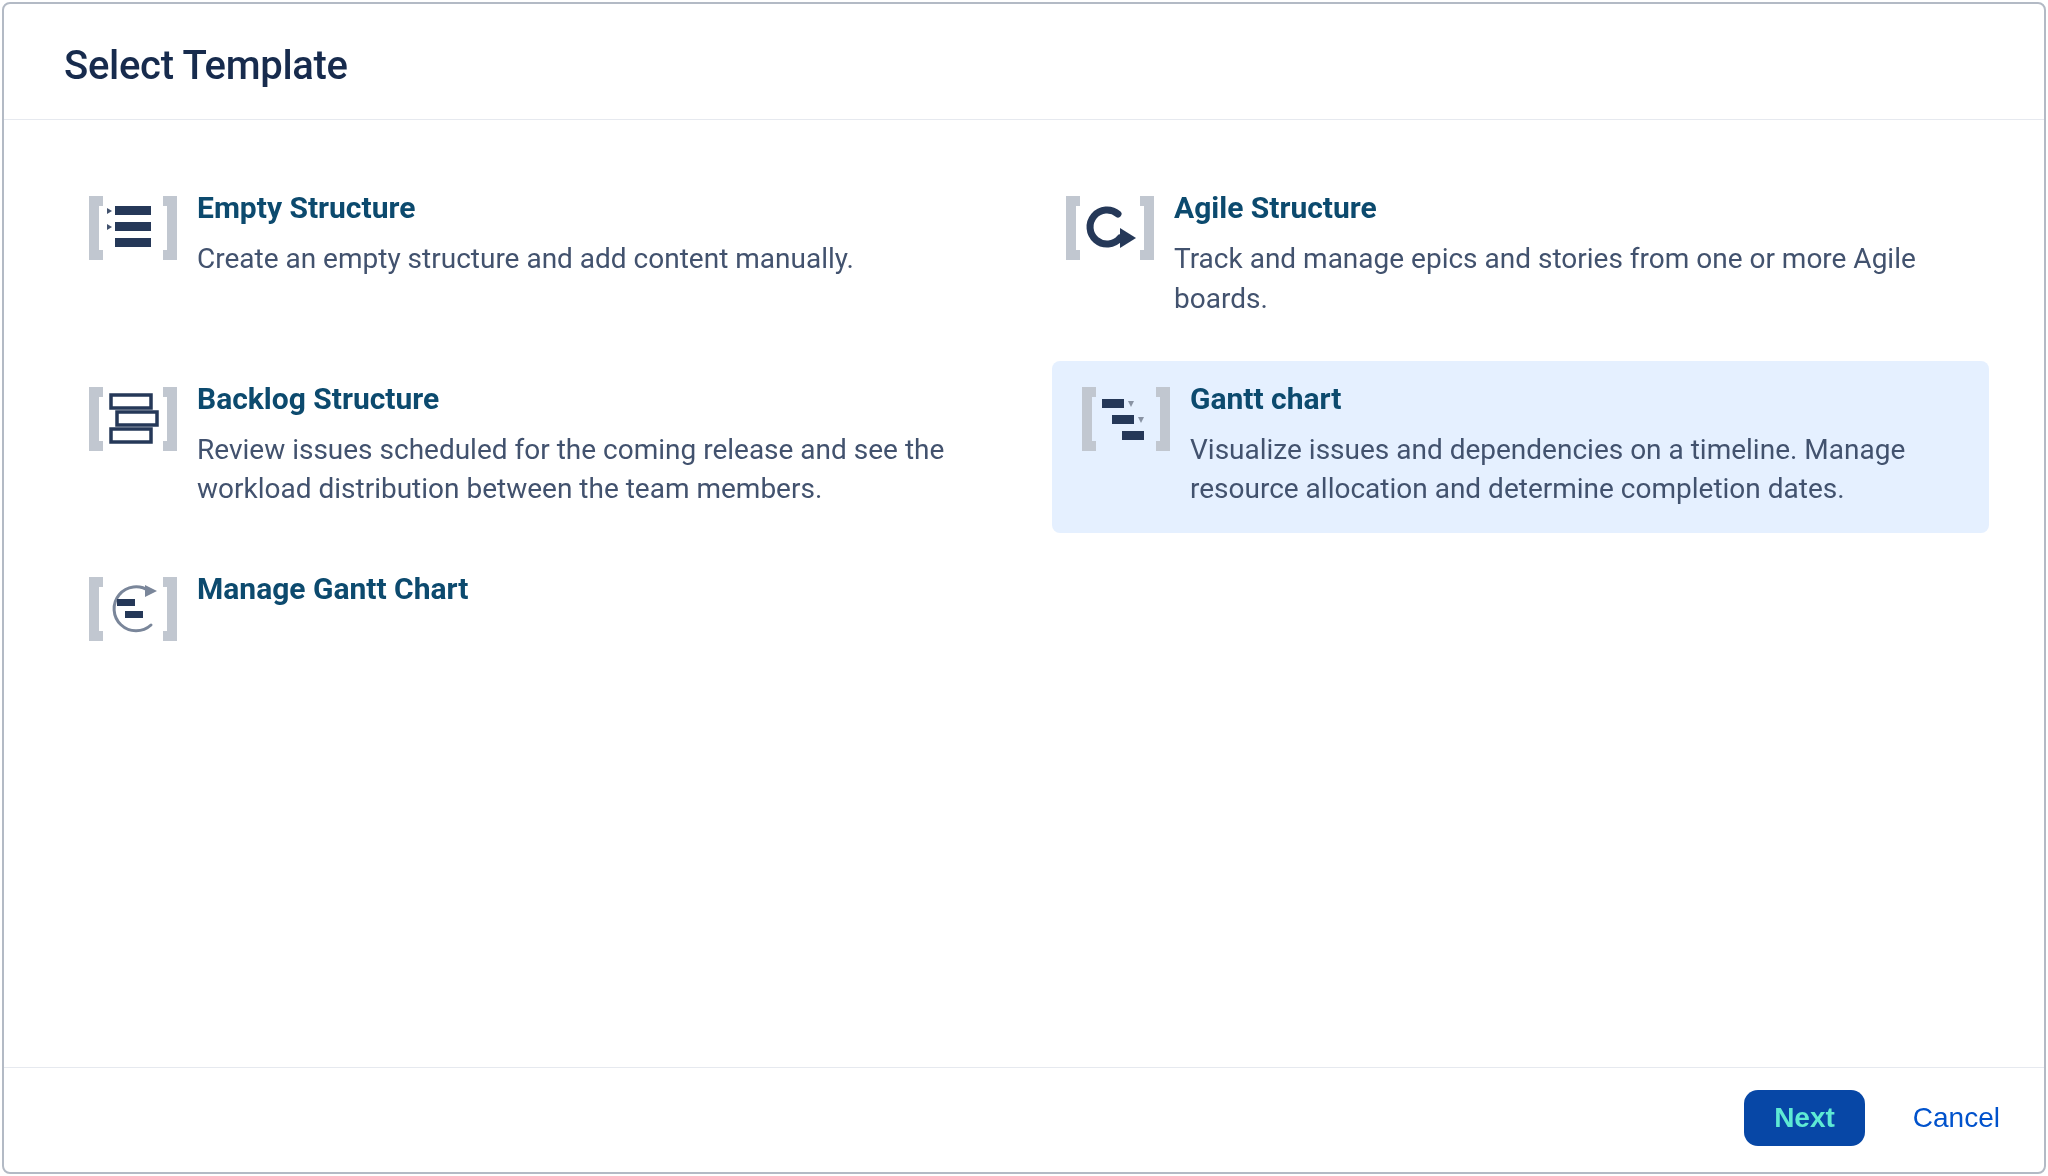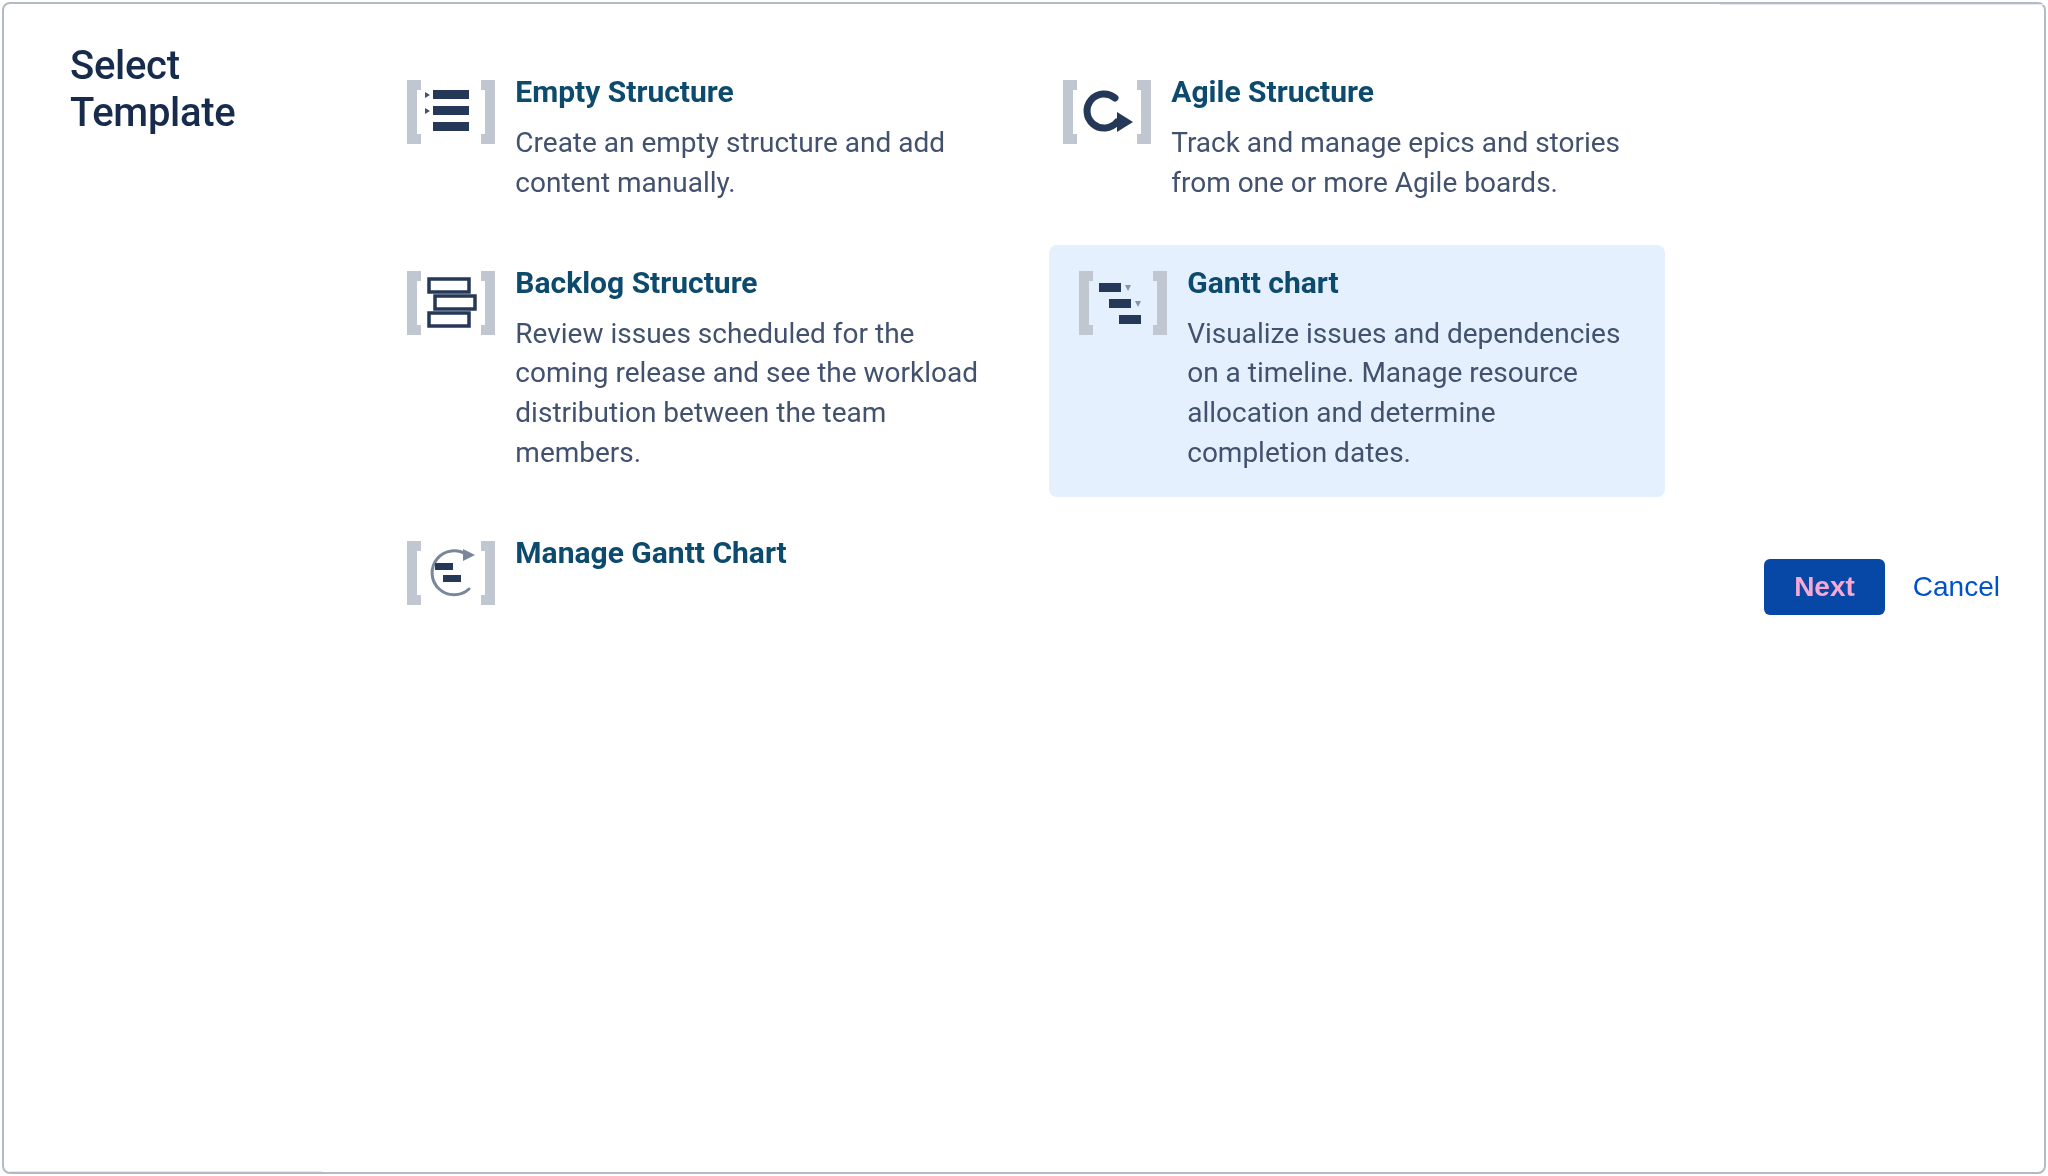--- a/index.html
+++ b/index.html
@@ -10,23 +10,22 @@
       height: 1176px;
       overflow: hidden;
     }
     .dialog {
       border: 2px solid #b3bac5;
       border-radius: 8px;
       width: 2044px;
       height: 1172px;
       margin: 2px;
       display: flex;
-      flex-direction: row;
+      flex-direction: column;
       background: #fff;
-      padding-left: 6px;
     }
     .dialog-header {
       padding: 38px 60px 30px;
       border-bottom: 1px solid #e6e9ef;
     }
     .dialog-title {
       font-size: 40px;
       font-weight: 500;
       color: #172b4d;
       letter-spacing: -0.3px;
@@ -81,35 +80,36 @@
     .dialog-footer {
       border-top: 1px solid #e6e9ef;
       padding: 22px 44px 26px;
       display: flex;
       justify-content: flex-end;
       align-items: center;
       gap: 28px;
     }
     .btn-primary {
       background: #0747a6;
-      color: #f9a8d4;
+      color: #5eead4;
       border: none;
-      border-radius: 6px;
+      border-radius: 14px;
       font-size: 28px;
       font-weight: 600;
       padding: 12px 30px;
       cursor: pointer;
     }
     .btn-link {
       background: none;
       border: none;
       color: #0052cc;
       font-size: 28px;
       font-weight: 500;
       cursor: pointer;
+      margin-left: 20px;
     }
     svg { display: block; }
   </style>
 </head>
 <body>
 
 <div class="dialog">
   <div class="dialog-header">
     <h1 class="dialog-title">Select Template</h1>
   </div>

